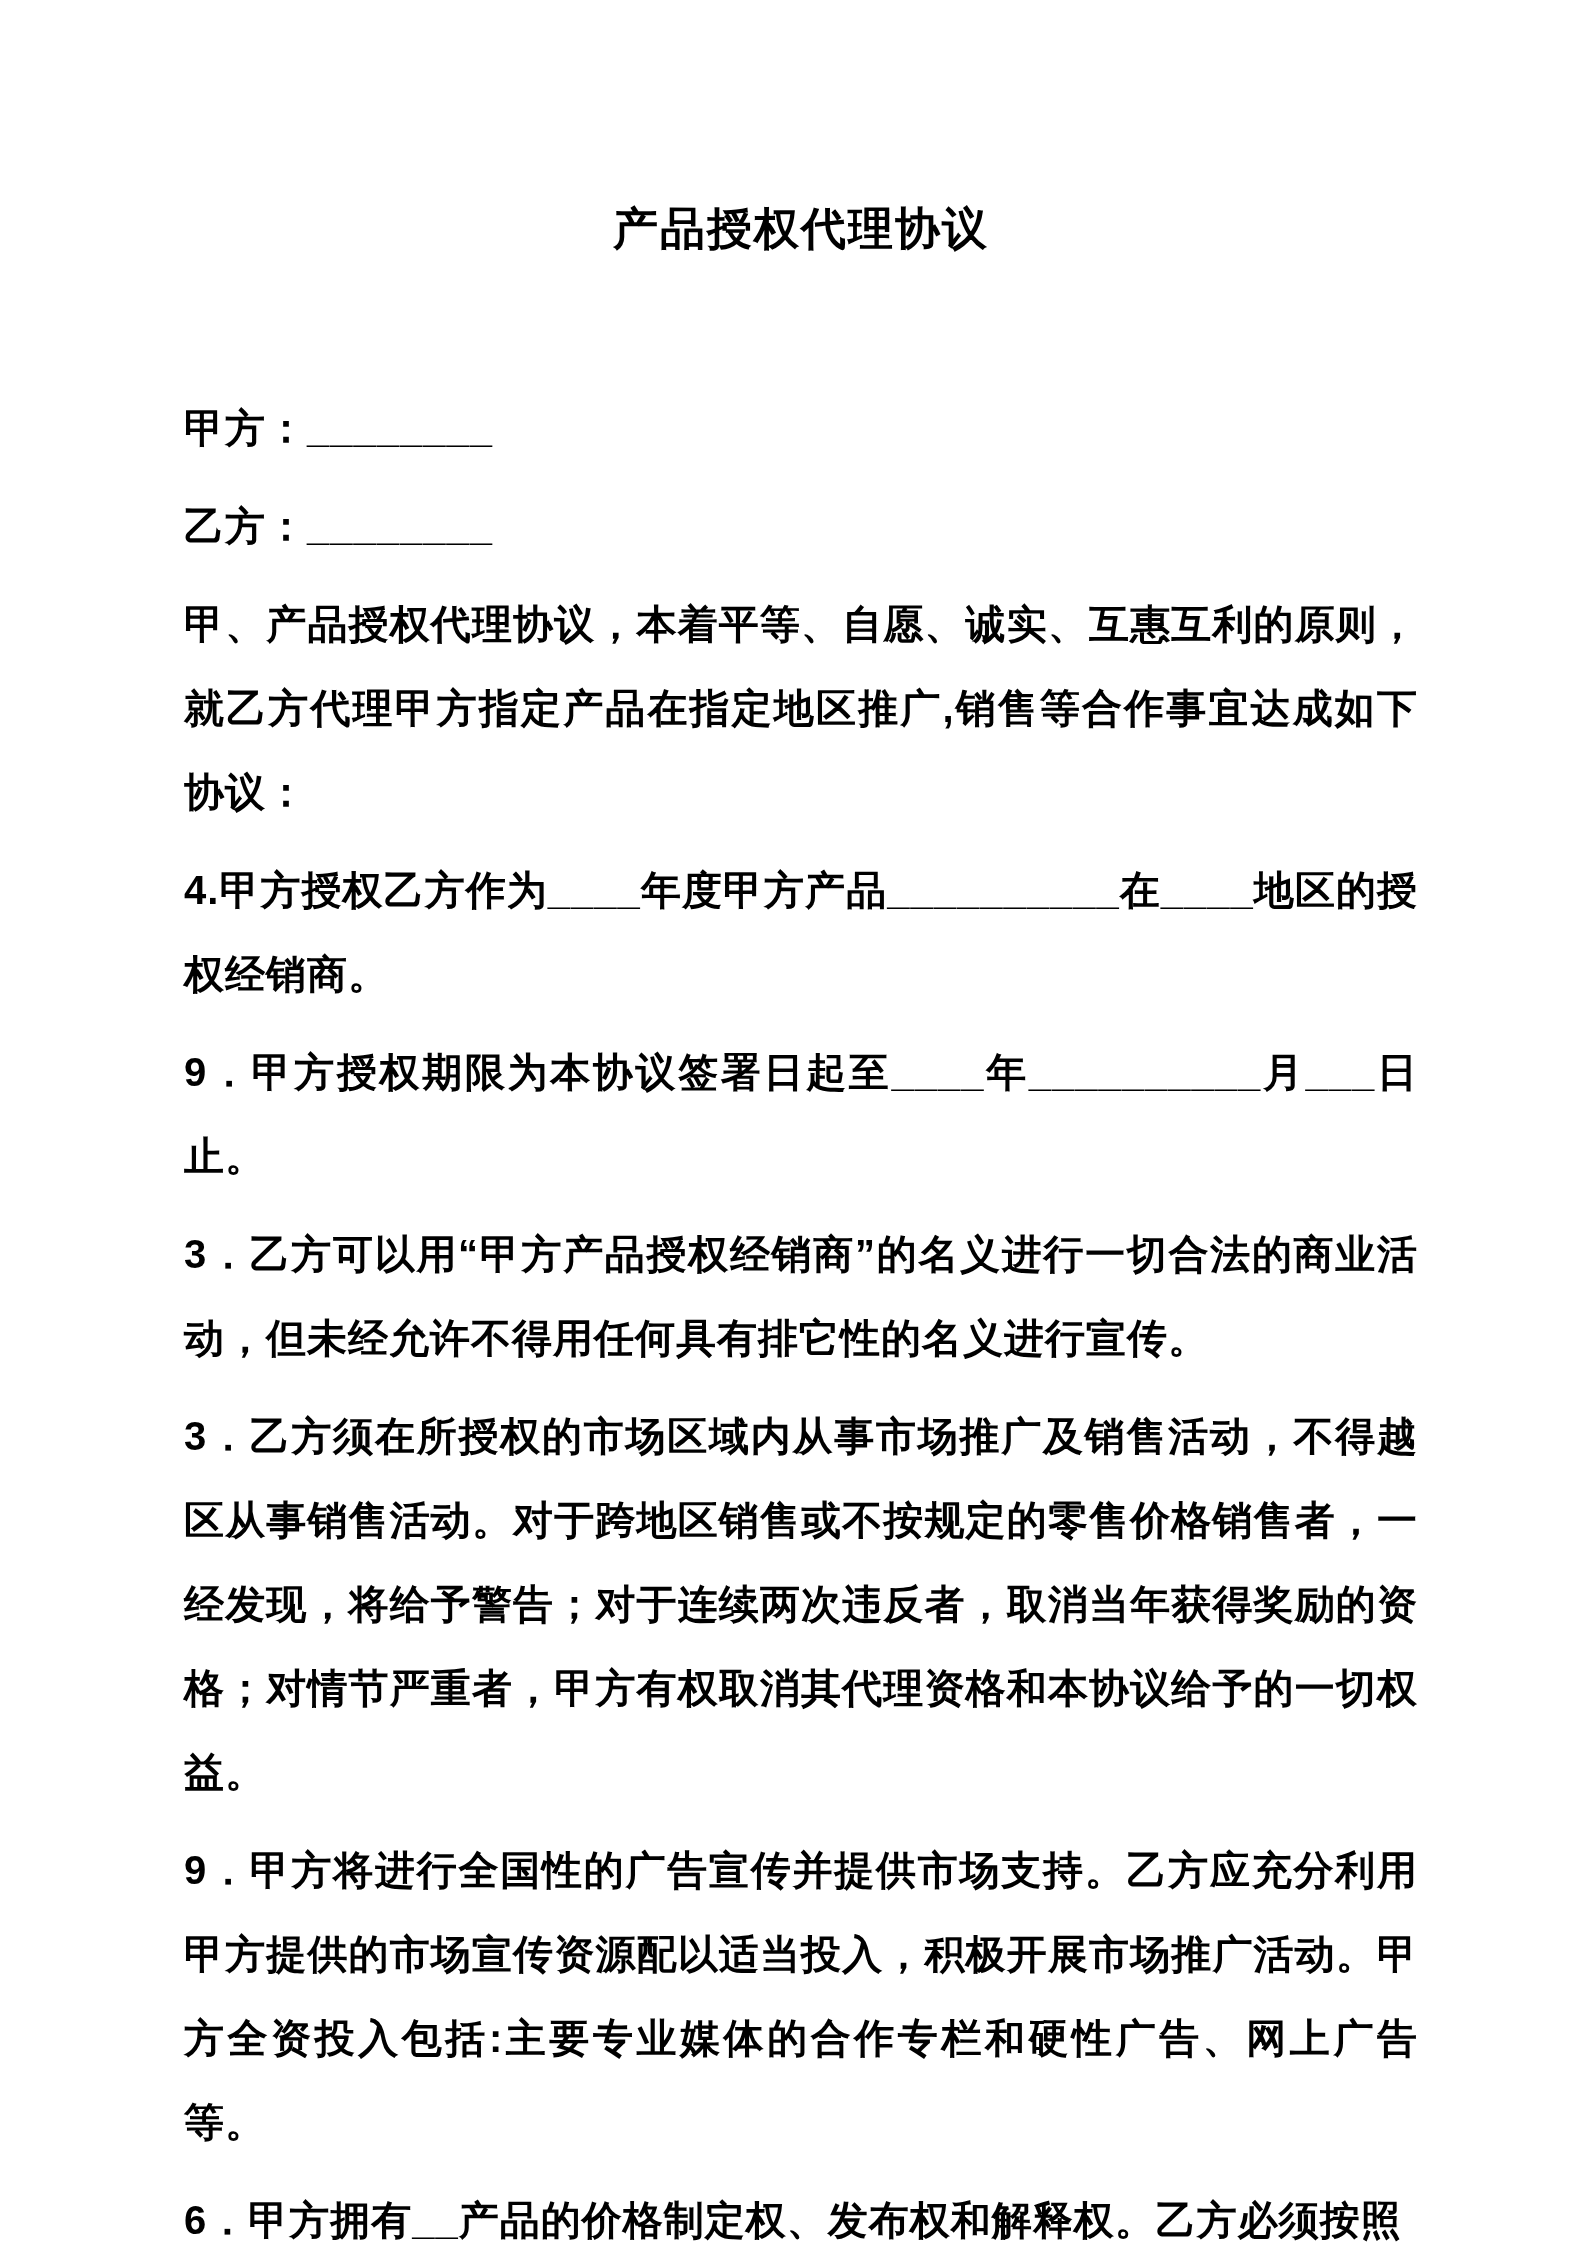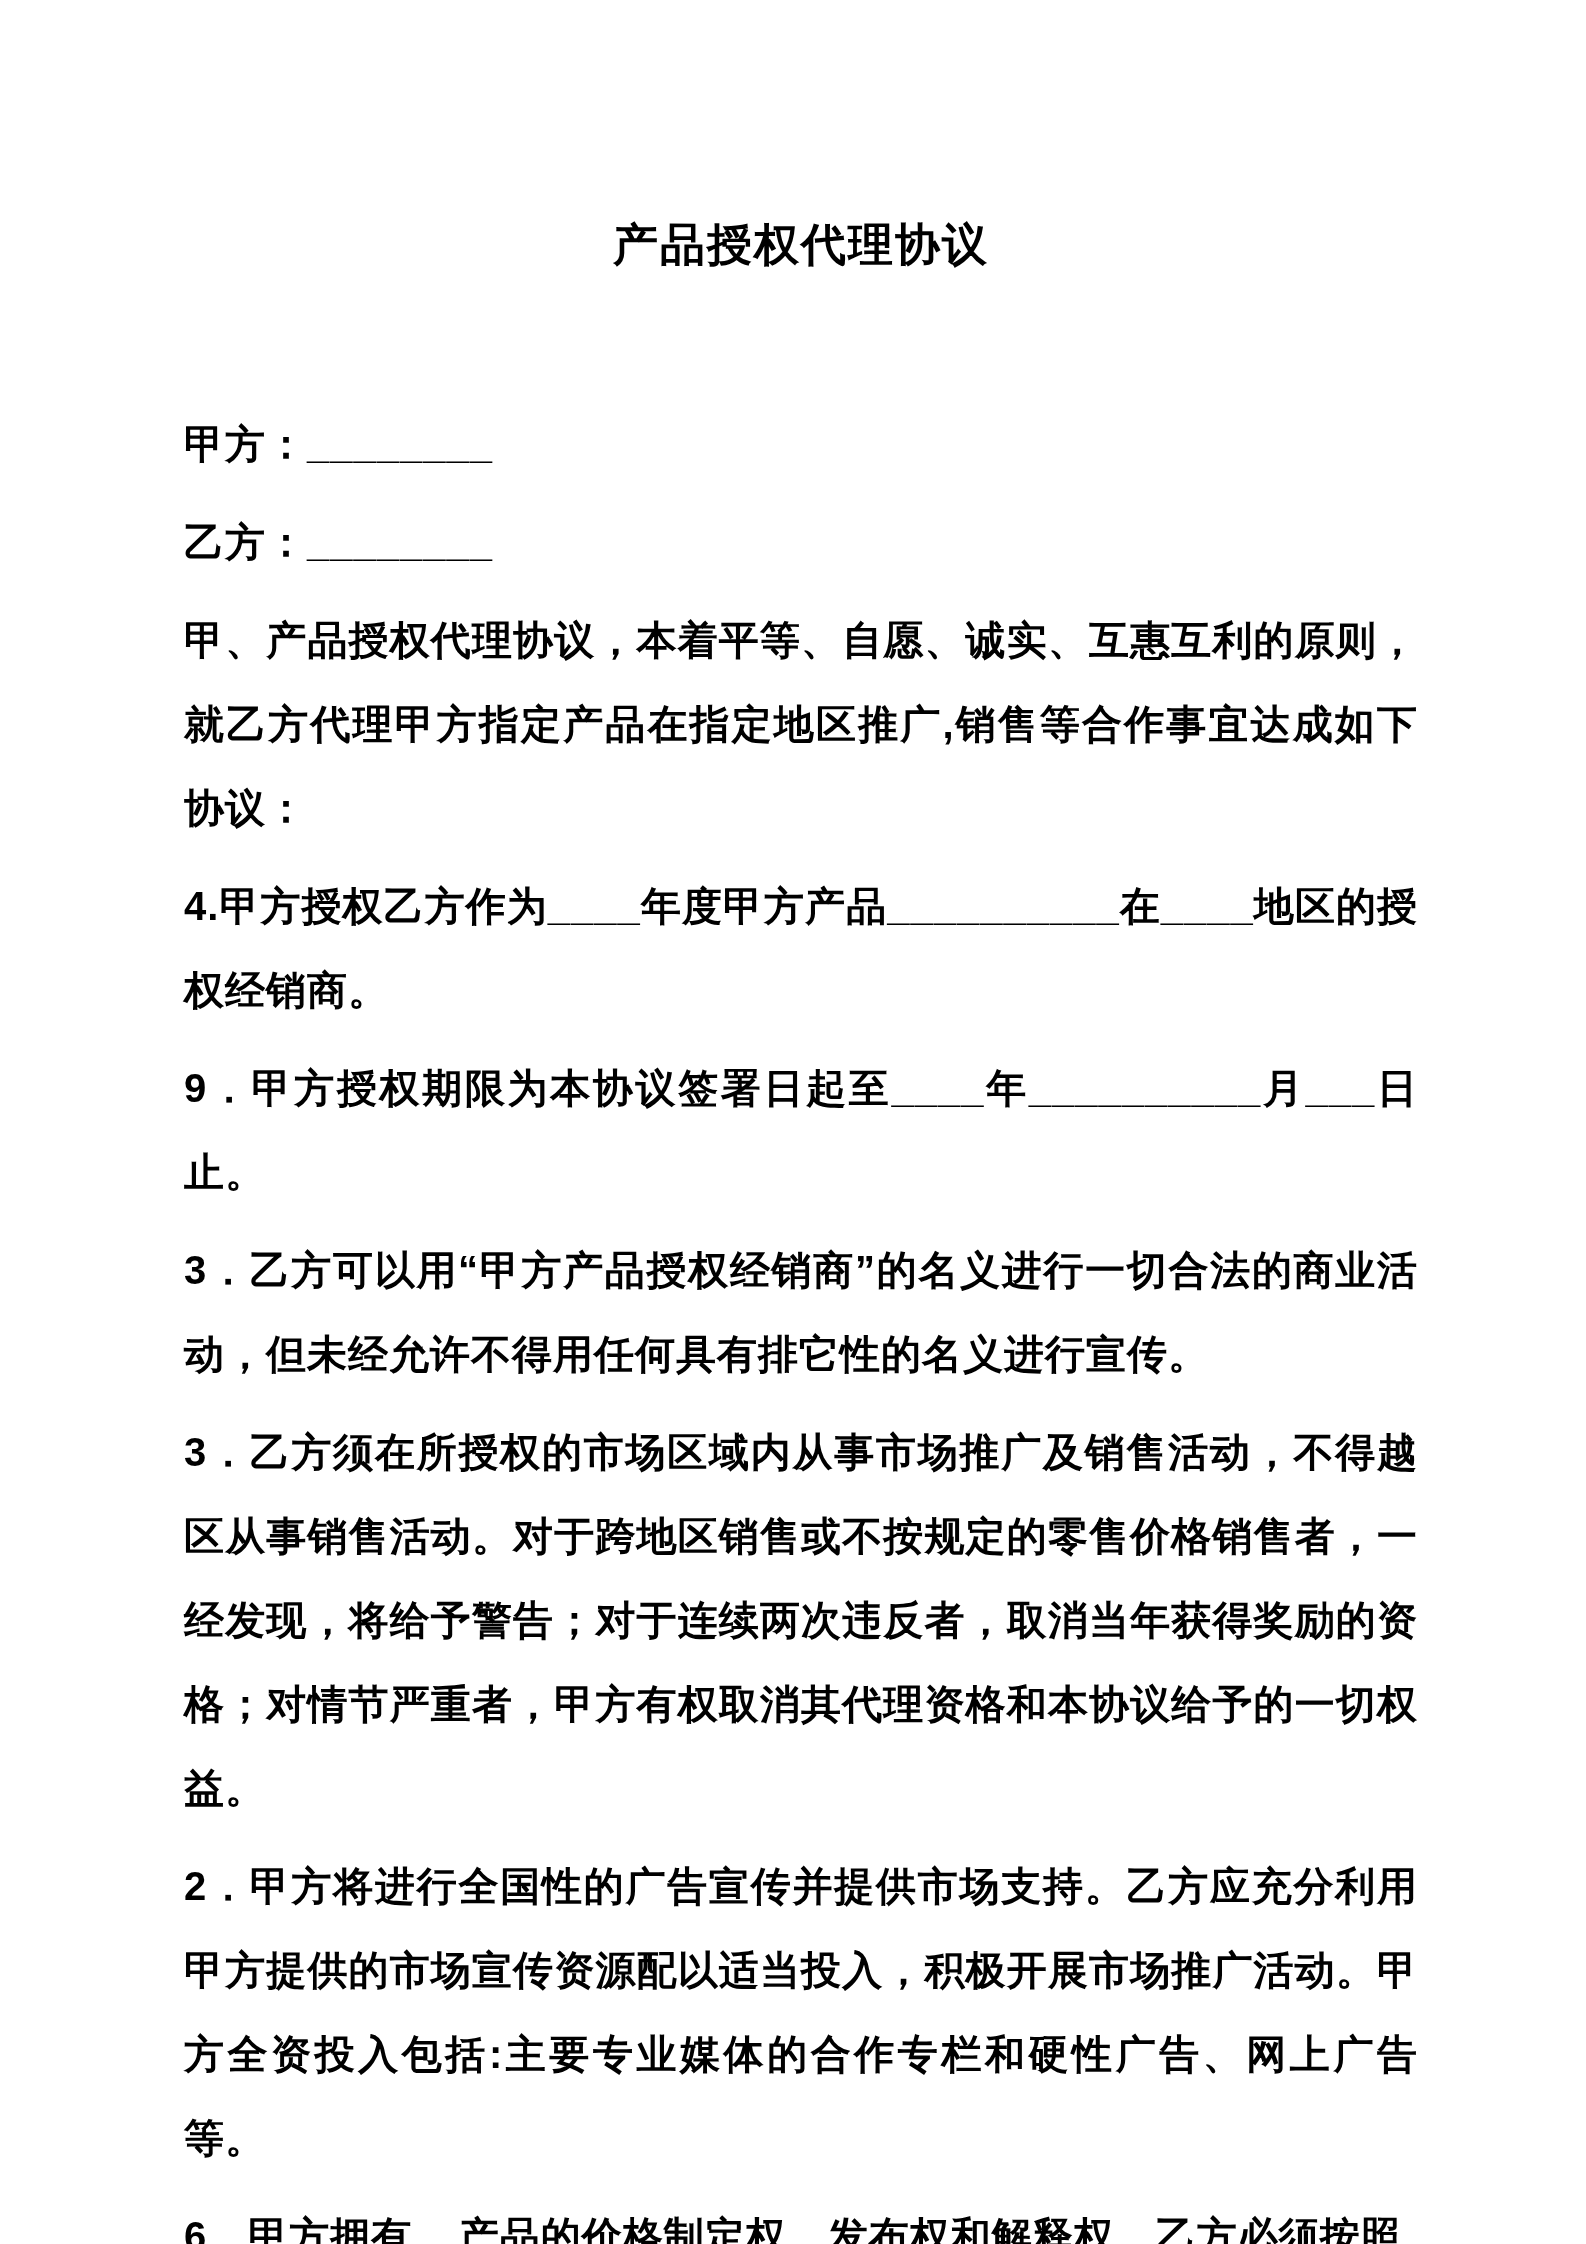--- a/index.html
+++ b/index.html
@@ -17,21 +17,21 @@
     font-weight: 700;
     overflow: hidden;
   }
   .doc {
     position: absolute;
     left: 170px;
     top: 198px;
     width: 1262px;
   }
   .doc-title {
-    margin: 16px;
+    margin: 0;
     font-size: 45px;
     line-height: 62px;
     text-align: center;
     letter-spacing: 2px;
     font-weight: 700;
   }
   .doc-body {
     margin-top: 126px;
     font-size: 40px;
     line-height: 84px;
@@ -50,17 +50,17 @@
   <div class="doc">
     <h1 class="doc-title">产品授权代理协议</h1>
     <div class="doc-body">
       <p>甲方：________</p>
       <p>乙方：________</p>
       <p>甲、产品授权代理协议，本着平等、自愿、诚实、互惠互利的原则，就乙方代理甲方指定产品在指定地区推广,销售等合作事宜达成如下协议：</p>
       <p>4.甲方授权乙方作为____年度甲方产品__________在____地区的授权经销商。</p>
       <p>9．甲方授权期限为本协议签署日起至____年__________月___日止。</p>
       <p>3．乙方可以用“甲方产品授权经销商”的名义进行一切合法的商业活动，但未经允许不得用任何具有排它性的名义进行宣传。</p>
       <p>3．乙方须在所授权的市场区域内从事市场推广及销售活动，不得越区从事销售活动。对于跨地区销售或不按规定的零售价格销售者，一经发现，将给予警告；对于连续两次违反者，取消当年获得奖励的资格；对情节严重者，甲方有权取消其代理资格和本协议给予的一切权益。</p>
-      <p>2．甲方将进行全国性的广告宣传并提供市场支持。乙方应充分利用甲方提供的市场宣传资源配以适当投入，积极开展市场推广活动。甲方全资投入包括:主要专业媒体的合作专栏和硬性广告、网上广告等。</p>
+      <p>9．甲方将进行全国性的广告宣传并提供市场支持。乙方应充分利用甲方提供的市场宣传资源配以适当投入，积极开展市场推广活动。甲方全资投入包括:主要专业媒体的合作专栏和硬性广告、网上广告等。</p>
       <p>6．甲方拥有__产品的价格制定权、发布权和解释权。乙方必须按照</p>
     </div>
   </div>
 </div>
 
 </body></html>

